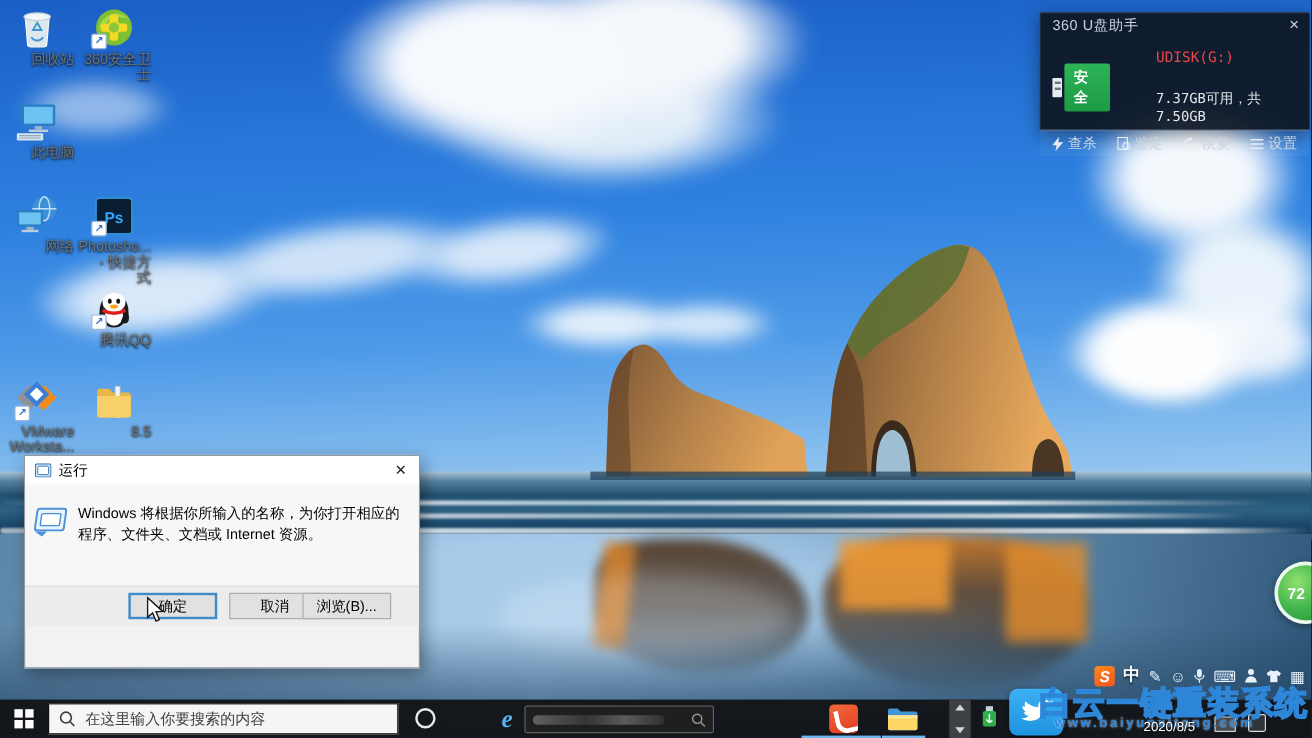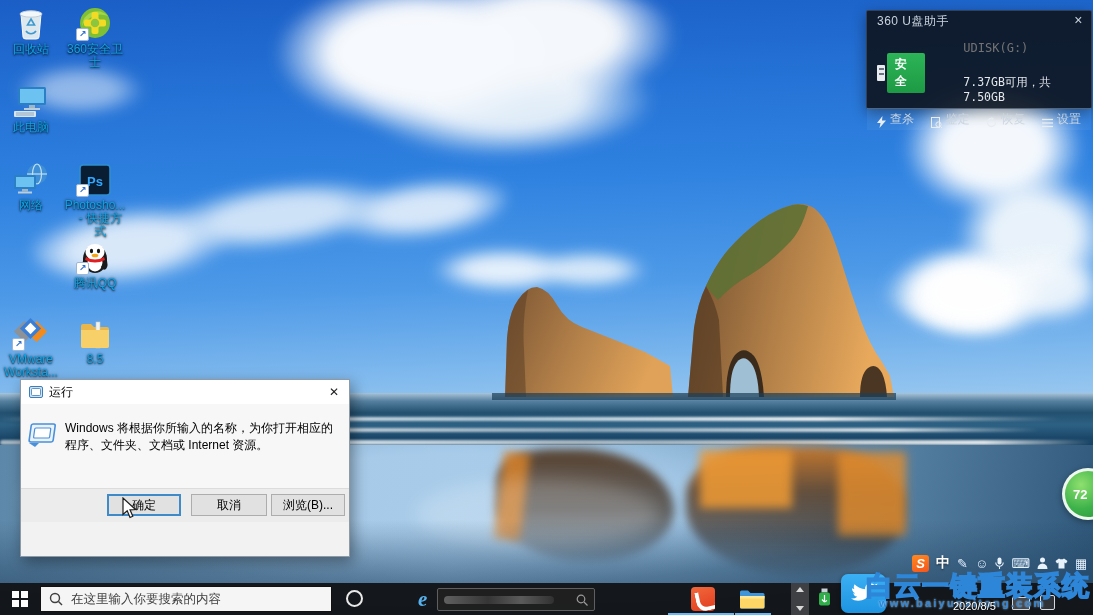--- a/index.html
+++ b/index.html
@@ -49,43 +49,43 @@
   .rr{left:686px;top:447px;width:218px;height:128px;border-radius:40% 45% 50% 55%;
     background:linear-gradient(180deg,rgba(200,118,38,.95) 0%,rgba(92,62,36,.85) 35%,rgba(58,44,32,.6) 70%,rgba(58,48,40,.2) 100%);}
   .rr-g1{left:700px;top:450px;width:92px;height:58px;background:rgba(236,152,52,.88);}
   .rr-g2{left:838px;top:452px;width:68px;height:84px;background:rgba(226,140,45,.82);}
   .cl-refl{left:415px;top:478px;width:245px;height:72px;background:rgba(255,255,255,.22);filter:blur(9px);border-radius:50%;}
   .rocks{position:absolute;left:470px;top:190px;}
 
   
   .dicon{position:absolute;width:62px;text-align:center;cursor:default;}
   .dicon .ig{height:36px;display:flex;align-items:flex-end;justify-content:center;position:relative;}
-  .dicon .lbl{margin-top:3px;font-size:12px;line-height:13px;color:#0ea5e9;
-    text-shadow:0 1px 2px rgba(0,0,0,.85),0 0 3px rgba(0,0,0,.6);}
+  .dicon .lbl{margin-top:3px;font-size:12px;line-height:13px;color:#737373;
+    text-shadow:0 1px 2px rgba(0,0,0,.85),0 0 3px rgba(0,0,0,.6);text-align:right;}
   .sc-arrow{position:absolute;left:12px;bottom:-1px;width:11px;height:11px;background:#fff;border:1px solid #9db6d6;border-radius:2px;
     display:flex;align-items:center;justify-content:center;font-size:9px;color:#2f6fd0;font-weight:bold;line-height:1;}
 
   
   .panel360{position:absolute;left:866px;top:10px;width:224px;height:97px;
     background:rgba(14,22,34,.92);border:1px solid rgba(90,110,140,.45);border-radius:2px;color:#d8dee8;box-shadow:0 4px 14px rgba(0,0,0,.4);}
   .p360-title{display:flex;align-items:flex-start;height:22px;padding:2px 8px 0 10px;font-size:12px;letter-spacing:.5px;color:#c9d2dd;}
   .p360-close{margin-left:auto;font-size:14px;color:#c9d2dd;cursor:pointer;line-height:1;}
   .p360-main{display:flex;align-items:center;padding:6px 10px 4px 10px;gap:24px;}
   .usb-badge{display:flex;align-items:center;}
   .usb-plug{width:9px;height:16px;background:#e8ecef;border-radius:1px;margin-right:2px;position:relative;}
   .usb-plug:before{content:"";position:absolute;left:2px;top:3px;width:5px;height:2px;background:#6a7480;}
   .usb-plug:after{content:"";position:absolute;left:2px;top:8px;width:5px;height:2px;background:#6a7480;}
   .safe-chip{background:linear-gradient(180deg,#2db457,#1d9a44);color:#fff;font-size:12px;font-weight:bold;
     padding:3px 8px;border-radius:2px;letter-spacing:1px;}
   .p360-info{margin-left:14px;font-size:12px;}
-  .p360-disk{color:#737373;font-family:"DejaVu Sans Mono","Liberation Mono",monospace;font-size:12px;}
+  .p360-disk{color:#ef4444;font-family:"DejaVu Sans Mono","Liberation Mono",monospace;font-size:12px;}
   .p360-cap{margin-top:20px;color:#e4e8ec;font-family:"DejaVu Sans Mono","Liberation Mono",monospace;font-size:11.5px;}
   .p360-actions{display:flex;align-items:center;height:21px;border-top:1px solid rgba(255,255,255,.14);
     background:rgba(255,255,255,.05);padding:0 10px;justify-content:space-between;}
-  .p360-act{display:flex;align-items:flex-end;gap:4px;font-size:12px;color:#ccd5df;cursor:pointer;}
+  .p360-act{display:flex;align-items:center;gap:4px;font-size:12px;color:#ccd5df;cursor:pointer;}
   .p360-act svg{display:block;}
 
   
   .speedball{position:absolute;left:1062px;top:468px;width:52px;height:52px;border-radius:50%;
     background:radial-gradient(circle at 35% 30%,#8ee06e,#3db24a 55%,#2b9140 100%);
     border:3px solid rgba(255,255,255,.9);box-shadow:0 2px 6px rgba(0,0,0,.35);
     display:flex;align-items:center;color:#fff;font-size:13px;font-weight:bold;padding-left:8px;box-sizing:border-box;}
 
   
   .run{position:absolute;left:20px;top:379px;width:328px;height:176px;background:#f2f2f2;
@@ -104,21 +104,21 @@
   .run-input .val{font-size:12px;color:#000;font-family:"Liberation Sans",sans-serif;}
   .caret{display:inline-block;width:1px;height:13px;background:#000;margin-left:1px;}
   .combo-btn{position:absolute;right:0;top:0;width:16px;height:18px;display:flex;align-items:center;justify-content:center;
     color:#444;font-size:9px;}
   .run-strip{position:absolute;left:0;bottom:0;width:100%;height:33px;background:#ececec;border-top:1px solid #dcdcdc;}
   .run-btn{position:absolute;top:5px;height:22px;background:#e1e1e1;border:1px solid #adadad;
     font-size:12px;color:#000;display:flex;align-items:center;justify-content:center;box-sizing:border-box;cursor:pointer;
     font-family:"Liberation Sans",sans-serif;}
   .btn-ok{left:86px;width:74px;border:2px solid #3f8ac9;}
   .btn-cancel{left:170px;width:76px;text-align:center;}
-  .btn-browse{left:250px;width:74px;}
+  .btn-browse{left:231px;width:74px;}
 
   
   .taskbar{position:absolute;left:0;top:583px;width:1093px;height:32px;background:rgba(19,21,24,.97);}
   .start{position:absolute;left:0;top:583px;width:40px;height:32px;display:flex;align-items:center;justify-content:center;cursor:pointer;}
   .winlogo{display:grid;grid-template-columns:7px 7px;grid-template-rows:7px 7px;gap:1.5px;}
   .winlogo span{background:#fdfdfd;}
   .tsearch{position:absolute;left:40px;top:586px;width:292px;height:26px;background:#f5f5f5;border:1px solid #111;
     display:flex;align-items:center;padding:0 8px;box-sizing:border-box;}
   .tsearch .ph{margin-left:8px;font-size:12.5px;color:#3f3f3f;}
   .cortana{position:absolute;left:346px;top:590px;width:17px;height:17px;border-radius:50%;border:2px solid #eaeaea;box-sizing:border-box;cursor:pointer;}

